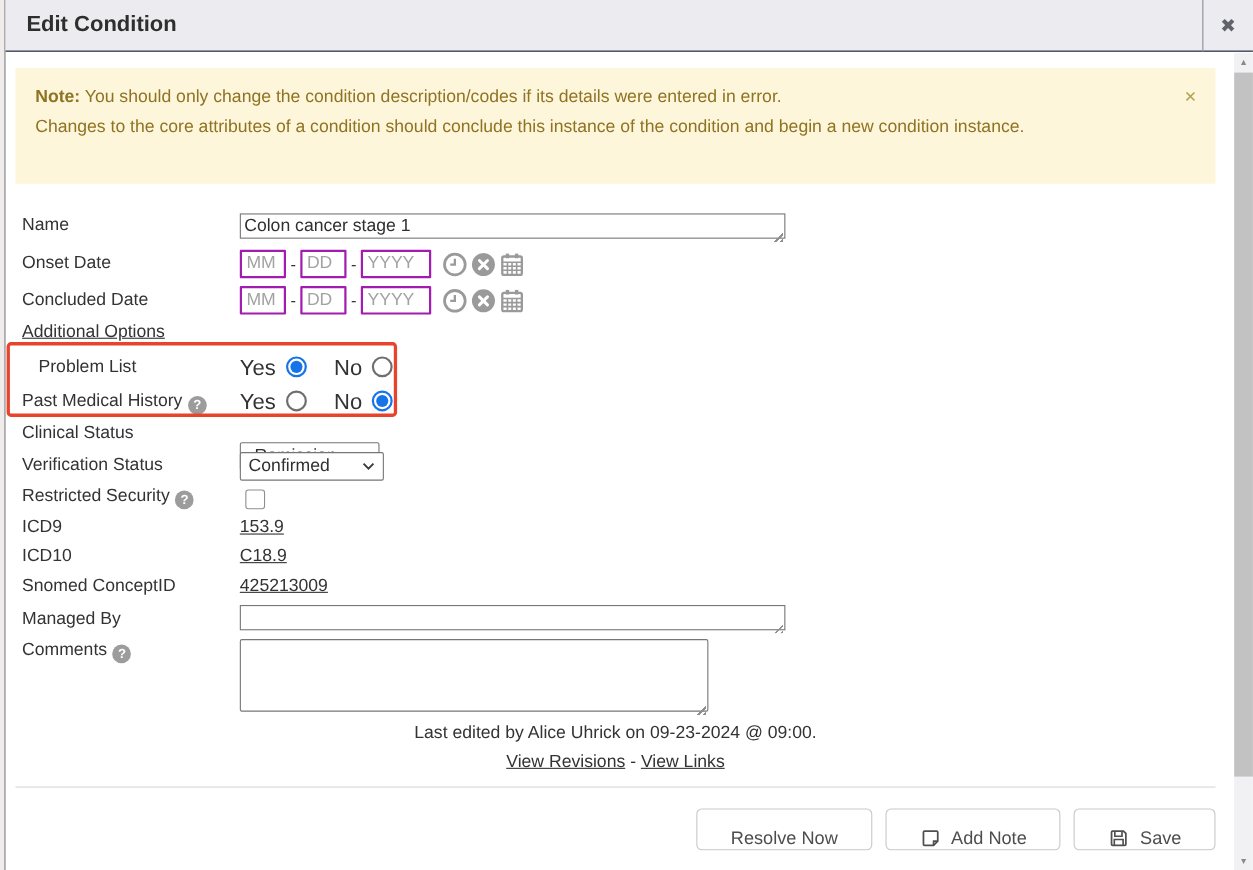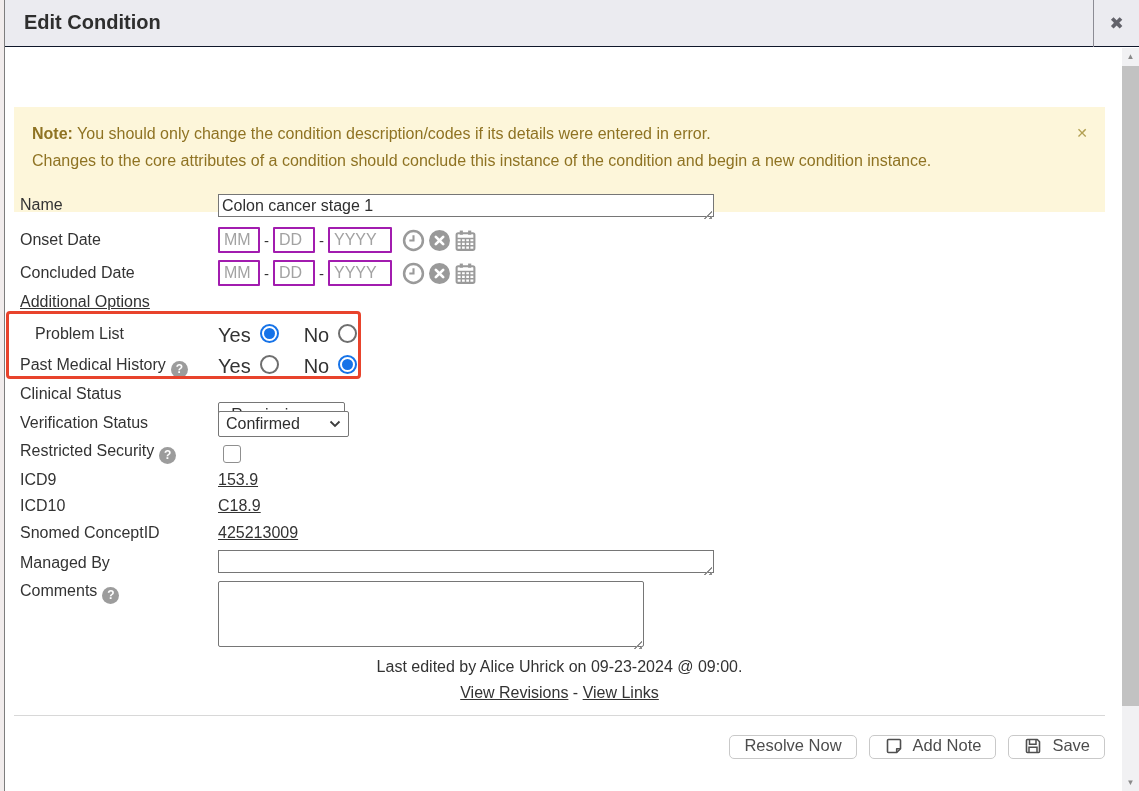--- a/index.html
+++ b/index.html
@@ -16,21 +16,21 @@
     background:#ebebf0; border-bottom:1px solid #0f172a; }
   .titlebar .title { position:absolute; left:19px; top:11px; font-size:20px; font-weight:bold; color:#2e2e2e; }
   .title-sep { position:absolute; left:1088px; top:0; width:1px; height:47px; background:#8c8c94; }
   .close-btn { position:absolute; left:1089px; top:0; width:45px; height:47px;
     display:flex; align-items:center; justify-content:center; cursor:pointer;
     font-size:17px; font-weight:bold; color:#62626a; }
 
   
   .notebox { position:absolute; left:14px; top:62px; width:1091px; height:105px;
     background:#fdf6da; border-radius:0; padding:13px 44px 13px 18px;
-    font-size:16px; line-height:27px; color:#8f7323;margin-top:45px; }
+    font-size:16px; line-height:27px; color:#8f7323; }
   .notebox b { font-weight:bold; }
   .note-text { white-space:pre-line; }
   .note-dismiss { position:absolute; right:17px; top:13px; font-size:14px; font-weight:bold;
     color:#b3a053; cursor:pointer; }
 
   
   .row { position:absolute; left:0; width:1105px; height:30px; }
   .lbl { position:absolute; left:20px; top:0; font-size:16px; color:#333; white-space:nowrap; }
   .fld { position:absolute; left:218px; top:0; }
   .help-icon { display:inline-flex; width:17px; height:17px; border-radius:50%; background:#9c9c9c;
@@ -69,21 +69,21 @@
     display:flex; align-items:center; justify-content:space-between; padding:0 7px;
     font-size:16px; color:#2f2f2f; cursor:pointer; }
 
   .checkbox { display:inline-block; width:18px; height:18px; border:1px solid #8f8f8f;
     border-radius:3px; background:#fff; cursor:pointer; }
 
   .center-line { position:absolute; left:14px; width:1091px; text-align:center; font-size:16px; color:#333; }
   .divider { position:absolute; left:14px; top:715px; width:1091px; height:1px; background:#d8d8d8; }
 
   .btnrow { position:absolute; top:735px; right:34px; display:flex; gap:12px; }
-  .btn { display:flex; align-items:flex-start; gap:9px; height:24px; padding:0 14px;
+  .btn { display:flex; align-items:flex-end; gap:9px; height:38px; padding:0 30px;
     background:#fff; border:1px solid #c9c9c9; border-radius:5px; font-family:inherit;
     font-size:16.5px; color:#4d4d4d; cursor:pointer; }
 
   
   .annotation-box { position:absolute; left:6px; top:311px; width:355px; height:68px;
     border:3px solid #e8432c; border-radius:4px; pointer-events:none; z-index:20; }
 
   
   .scrollbar { position:absolute; right:0; top:48px; width:17px; height:743px; background:#f1f1f3; }
   .scroll-arrow { position:absolute; left:0; width:17px; height:17px; display:flex;

